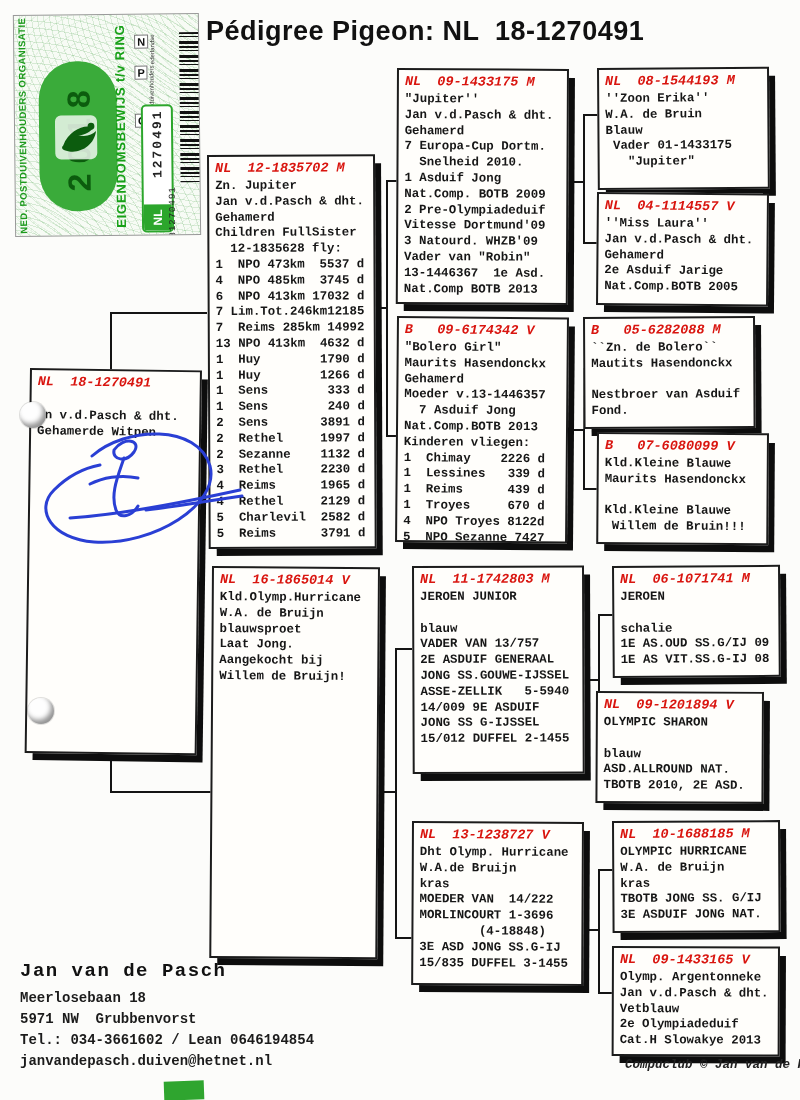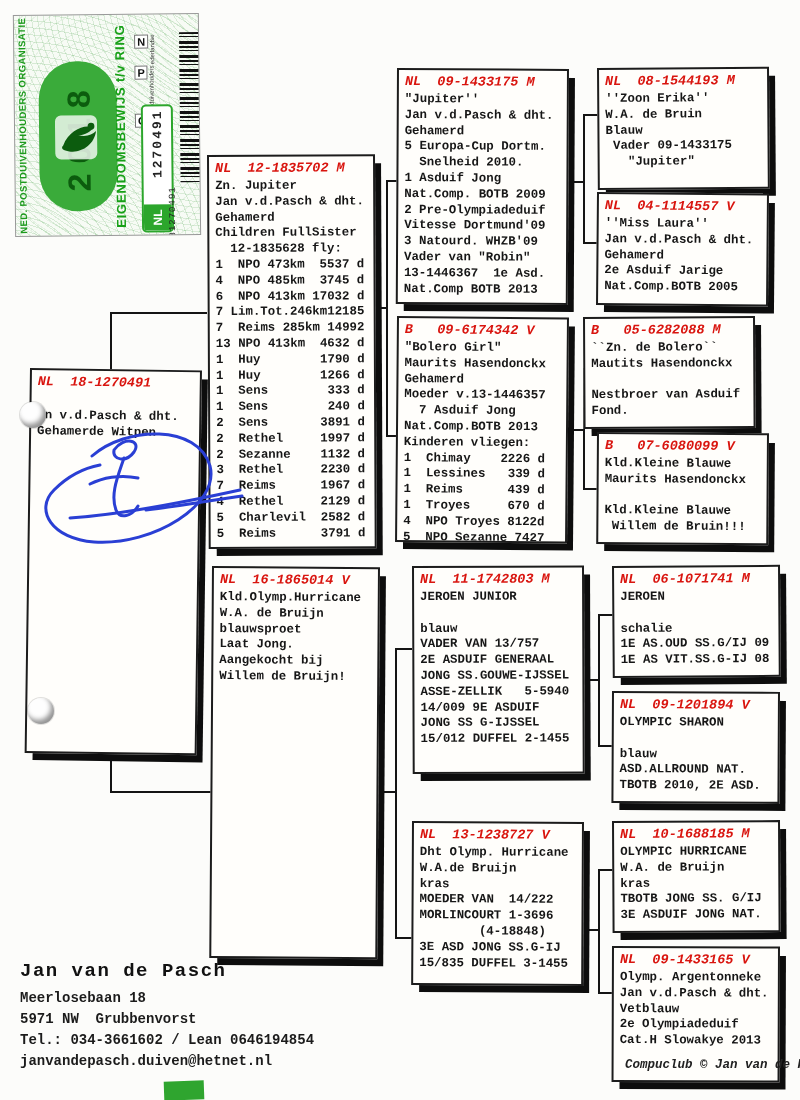--- a/index.html
+++ b/index.html
@@ -134,20 +134,21 @@
   .green-strip {
     position:absolute; left:164px; top:1081px; width:40px; height:19px;
     background:#2fa52f; transform:rotate(-2deg); z-index:2;
   }
 </style>
 </head>
 <body>
 
 <div class="page">
 
+  <div class="title">Pédigree Pigeon: NL  18-1270491</div>
 
   <div class="stamp">
     <div class="stamp-org">NED. POSTDUIVENHOUDERS ORGANISATIE</div>
     <div class="stamp-blob">
       <div class="stamp-year">2018</div>
     </div>
     <svg class="stamp-logo" width="56" height="52" viewBox="0 0 56 52">
       <rect x="6" y="4" width="42" height="44" rx="6" fill="#eef7ee" opacity="0.85"></rect>
       <path d="M14 34 C20 18 38 12 44 17 C40 22 33 24 29 24 C37 26 43 24 47 20 C45 34 32 42 20 40 C14 39 11 37 14 34 Z" fill="#0c5c0e"></path>
       <circle cx="42" cy="15" r="3.4" fill="#0c5c0e"></circle>
@@ -236,21 +237,21 @@
         <div class="pline">7  Reims 285km 14992</div>
         <div class="pline">13 NPO 413km  4632 d</div>
         <div class="pline">1  Huy        1790 d</div>
         <div class="pline">1  Huy        1266 d</div>
         <div class="pline">1  Sens        333 d</div>
         <div class="pline">1  Sens        240 d</div>
         <div class="pline">2  Sens       3891 d</div>
         <div class="pline">2  Rethel     1997 d</div>
         <div class="pline">2  Sezanne    1132 d</div>
         <div class="pline">3  Rethel     2230 d</div>
-        <div class="pline">7  Reims      1967 d</div>
+        <div class="pline">4  Reims      1965 d</div>
         <div class="pline">4  Rethel     2129 d</div>
         <div class="pline">5  Charlevil  2582 d</div>
         <div class="pline">5  Reims      3791 d</div>
       </div>
   </div>
 
   <div class="pbox" style="left:212px;top:566px;width:168px;height:392px;transform:rotate(0.4deg)">
     <div class="pbox-header">NL  16-1865014 V</div>
     <div>
         <div class="pline">Kld.Olymp.Hurricane</div>
@@ -261,21 +262,21 @@
         <div class="pline">Willem de Bruijn!</div>
       </div>
   </div>
 
   <div class="pbox" style="left:397px;top:68px;width:172px;height:236px;transform:rotate(0.3deg)">
     <div class="pbox-header">NL  09-1433175 M</div>
     <div>
         <div class="pline">"Jupiter''</div>
         <div class="pline">Jan v.d.Pasch &amp; dht.</div>
         <div class="pline">Gehamerd</div>
-        <div class="pline">5 Europa-Cup Dortm.</div>
+        <div class="pline">7 Europa-Cup Dortm.</div>
         <div class="pline">  Snelheid 2010.</div>
         <div class="pline">1 Asduif Jong</div>
         <div class="pline">Nat.Comp. BOTB 2009</div>
         <div class="pline">2 Pre-Olympiadeduif</div>
         <div class="pline">Vitesse Dortmund'09</div>
         <div class="pline">3 Natourd. WHZB'09</div>
         <div class="pline">Vader van "Robin"</div>
         <div class="pline">13-1446367  1e Asd.</div>
         <div class="pline">Nat.Comp BOTB 2013</div>
       </div>
@@ -329,21 +330,21 @@
         <div class="pline">15/835 DUFFEL 3-1455</div>
       </div>
   </div>
 
   <div class="pbox" style="left:597px;top:68px;width:172px;height:122px;transform:rotate(-0.4deg)">
     <div class="pbox-header">NL  08-1544193 M</div>
     <div>
         <div class="pline">''Zoon Erika''</div>
         <div class="pline">W.A. de Bruin</div>
         <div class="pline">Blauw</div>
-        <div class="pline"> Vader 09-1433175</div>
+        <div class="pline"> Vader 01-1433175</div>
         <div class="pline">   "Jupiter"</div>
       </div>
   </div>
 
   <div class="pbox" style="left:597px;top:192px;width:172px;height:113px;transform:rotate(0.5deg)">
     <div class="pbox-header">NL  04-1114557 V</div>
     <div>
         <div class="pline">''Miss Laura''</div>
         <div class="pline">Jan v.d.Pasch &amp; dht.</div>
         <div class="pline">Gehamerd</div>
@@ -378,21 +379,21 @@
     <div class="pbox-header">NL  06-1071741 M</div>
     <div>
         <div class="pline">JEROEN</div>
         <div class="pline">&nbsp;</div>
         <div class="pline">schalie</div>
         <div class="pline">1E AS.OUD SS.G/IJ 09</div>
         <div class="pline">1E AS VIT.SS.G-IJ 08</div>
       </div>
   </div>
 
-  <div class="pbox" style="left:612px;top:691px;width:168px;height:112px;transform:rotate(0.3deg)">
+  <div class="pbox" style="left:596px;top:691px;width:168px;height:112px;transform:rotate(0.3deg)">
     <div class="pbox-header">NL  09-1201894 V</div>
     <div>
         <div class="pline">OLYMPIC SHARON</div>
         <div class="pline">&nbsp;</div>
         <div class="pline">blauw</div>
         <div class="pline">ASD.ALLROUND NAT.</div>
         <div class="pline">TBOTB 2010, 2E ASD.</div>
       </div>
   </div>
 
@@ -400,21 +401,21 @@
     <div class="pbox-header">NL  10-1688185 M</div>
     <div>
         <div class="pline">OLYMPIC HURRICANE</div>
         <div class="pline">W.A. de Bruijn</div>
         <div class="pline">kras</div>
         <div class="pline">TBOTB JONG SS. G/IJ</div>
         <div class="pline">3E ASDUIF JONG NAT.</div>
       </div>
   </div>
 
-  <div class="pbox" style="left:612px;top:946px;width:168px;height:136px;transform:rotate(0.2deg)">
+  <div class="pbox" style="left:612px;top:946px;width:168px;height:110px;transform:rotate(0.2deg)">
     <div class="pbox-header">NL  09-1433165 V</div>
     <div>
         <div class="pline">Olymp. Argentonneke</div>
         <div class="pline">Jan v.d.Pasch &amp; dht.</div>
         <div class="pline">Vetblauw</div>
         <div class="pline">2e Olympiadeduif</div>
         <div class="pline">Cat.H Slowakye 2013</div>
       </div>
   </div>
 

